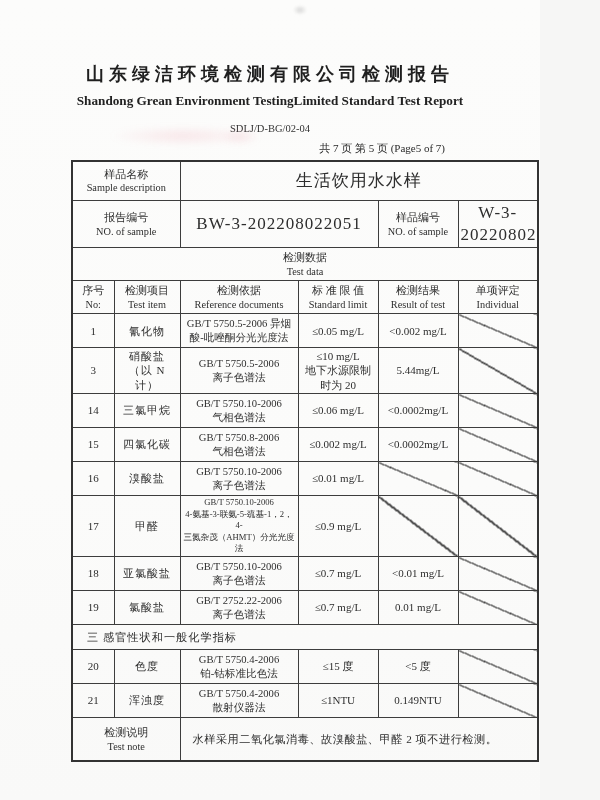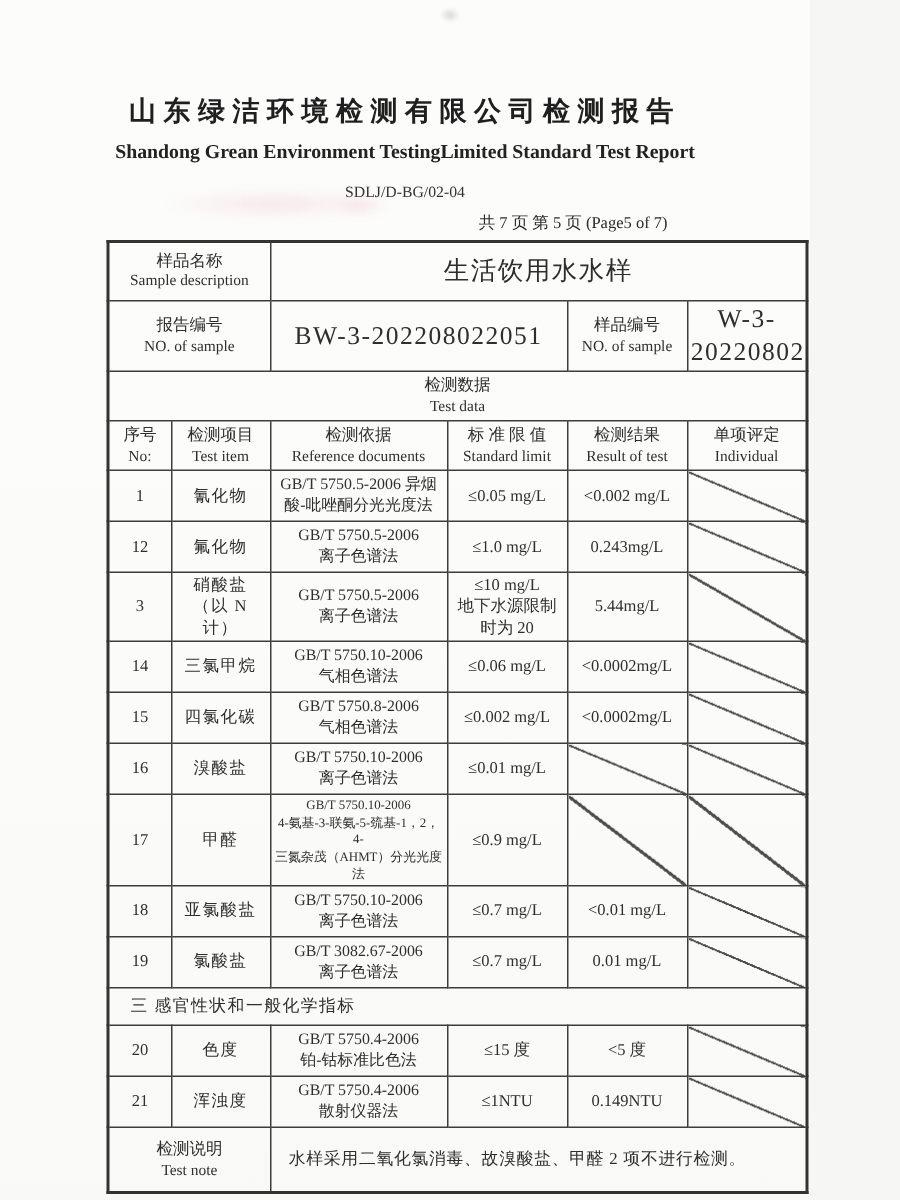--- a/index.html
+++ b/index.html
@@ -90,29 +90,20 @@
       </tr>
       <tr class="data">
           <td>1</td>
           <td class="item">氰化物</td>
           <td class="ref">GB/T 5750.5-2006 异烟
 酸-吡唑酮分光光度法</td>
           <td>≤0.05 mg/L</td>
           <td>&lt;0.002 mg/L</td>
           <td class="slash"></td>
         </tr>
-        <tr class="data">
-          <td>12</td>
-          <td class="item">氟化物</td>
-          <td class="ref">GB/T 5750.5-2006
-离子色谱法</td>
-          <td>≤1.0 mg/L</td>
-          <td>0.243mg/L</td>
-          <td class="slash"></td>
-        </tr>
         <tr class="data" style="height: 42px;">
           <td>3</td>
           <td class="item">硝酸盐
 （以 N 计）</td>
           <td class="ref">GB/T 5750.5-2006
 离子色谱法</td>
           <td>≤10 mg/L
 地下水源限制
 时为 20</td>
           <td>5.44mg/L</td>
@@ -160,21 +151,21 @@
           <td class="item">亚氯酸盐</td>
           <td class="ref">GB/T 5750.10-2006
 离子色谱法</td>
           <td>≤0.7 mg/L</td>
           <td>&lt;0.01 mg/L</td>
           <td class="slash"></td>
         </tr>
         <tr class="data">
           <td>19</td>
           <td class="item">氯酸盐</td>
-          <td class="ref">GB/T 3082.67-2006
+          <td class="ref">GB/T 2752.22-2006
 离子色谱法</td>
           <td>≤0.7 mg/L</td>
           <td>0.01 mg/L</td>
           <td class="slash"></td>
         </tr>
         <tr class="section-row">
           <td colspan="6">三  感官性状和一般化学指标</td>
         </tr>
         <tr class="data">
           <td>20</td>

